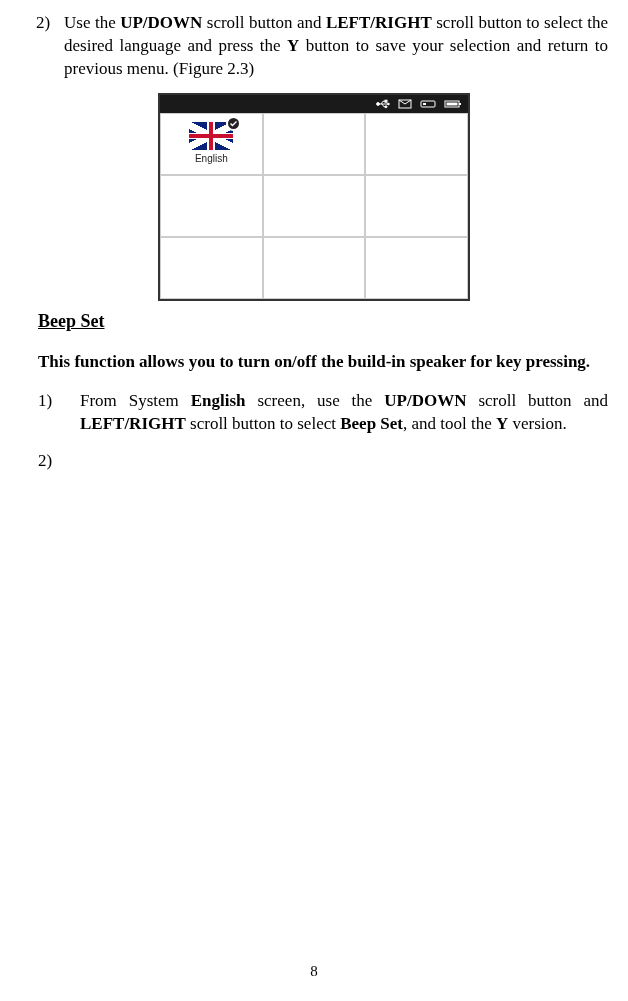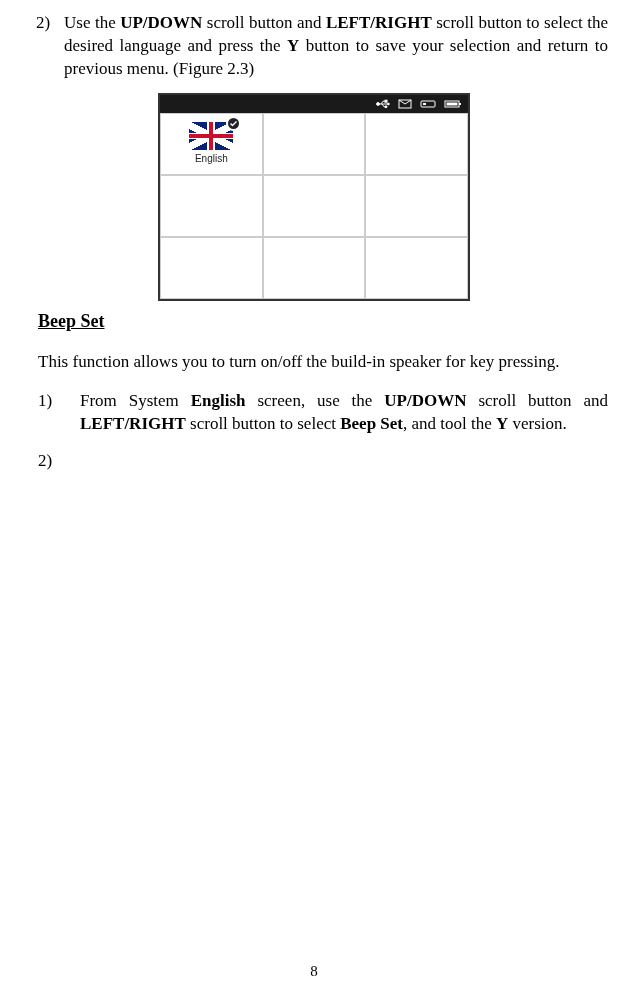--- a/index.html
+++ b/index.html
@@ -122,20 +122,21 @@
       text-decoration: underline;
       font-size: 18px;
       margin: 0 0 18px 0;
       padding-left: 18px;
     }
     .para {
       margin: 0 0 16px 0;
       text-align: justify;
       padding-left: 18px;
       padding-right: 4px;
+      font-weight: bold;
     }
     .ol-item {
       display: flex;
       margin-bottom: 14px;
       padding-left: 18px;
     }
     .ol-num {
       width: 42px;
       flex-shrink: 0;
     }

